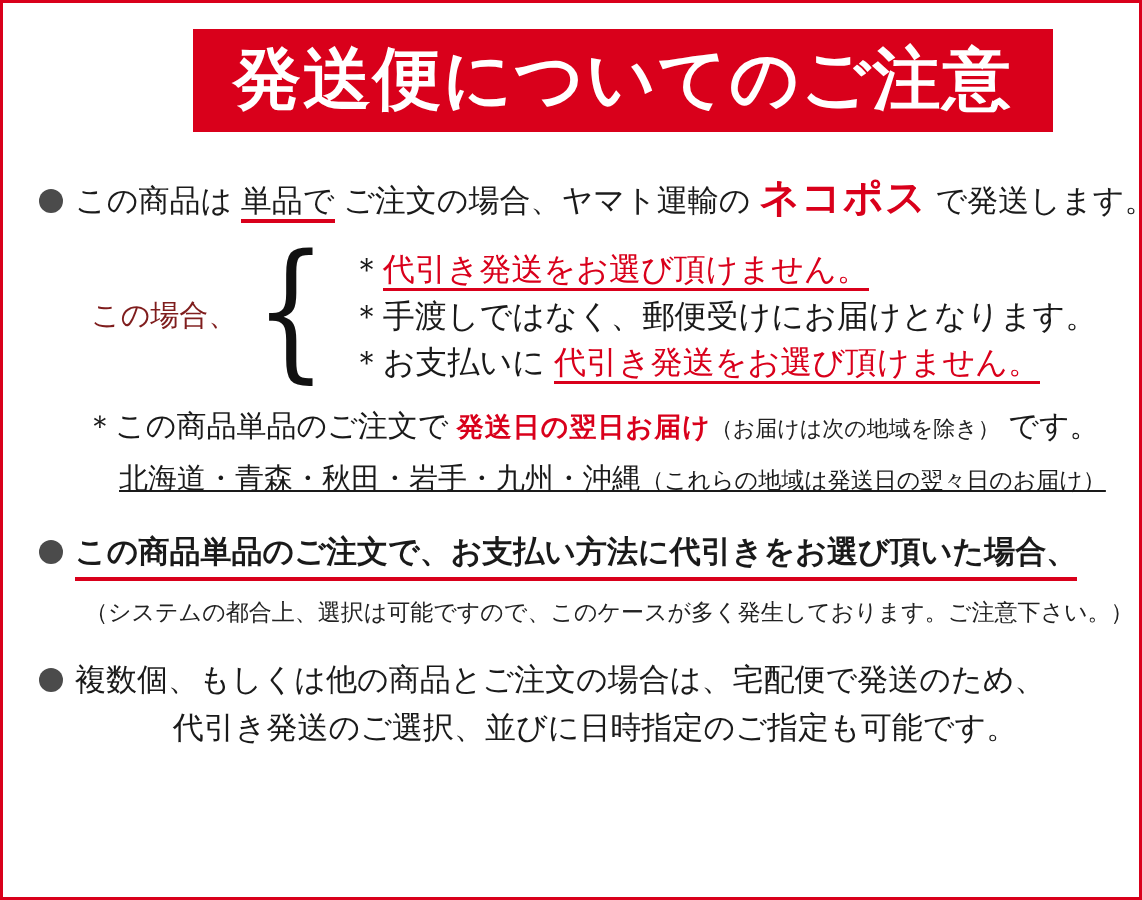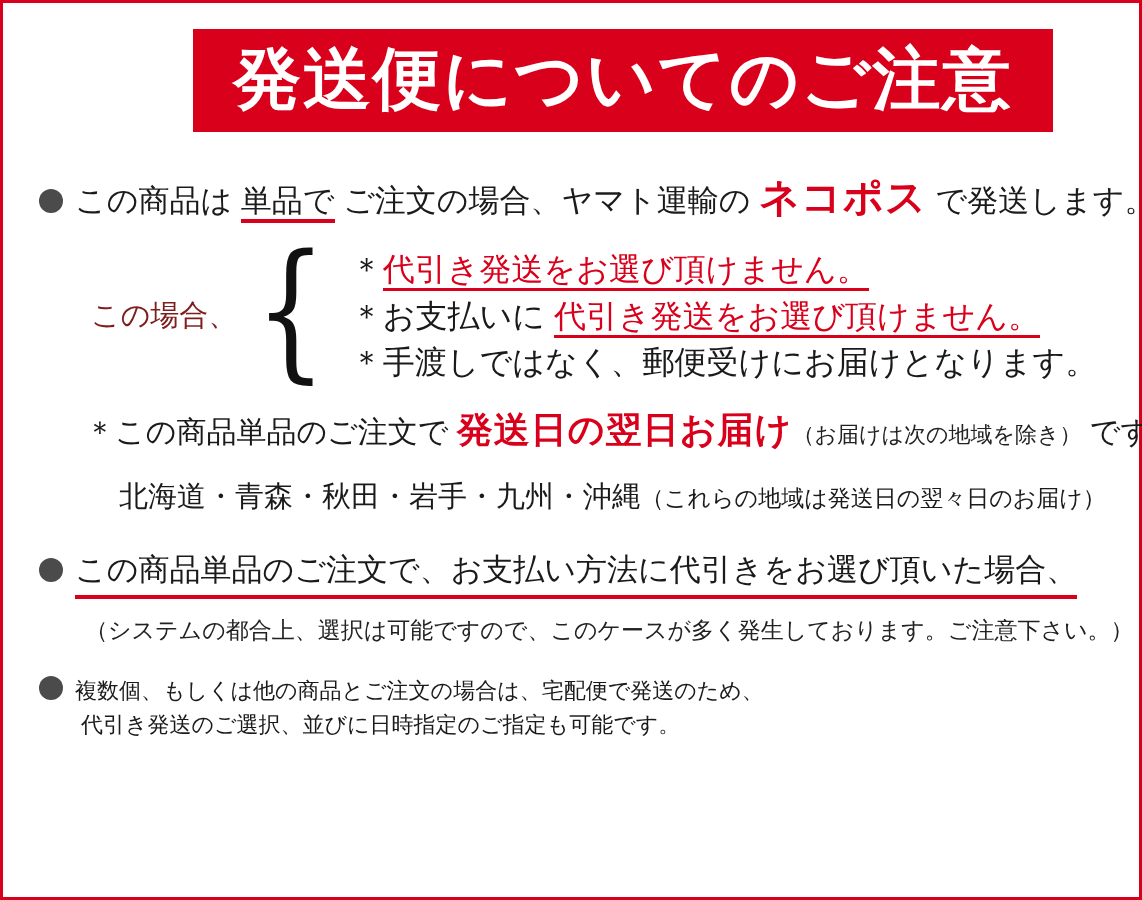--- a/index.html
+++ b/index.html
@@ -116,24 +116,25 @@
     margin-top: 20px;
     padding-left: 52px;
     font-size: 30px;
     white-space: nowrap;
   }
   .note1 .small {
     font-size: 22px;
     color: #222;
   }
   .note2 {
-    margin-top: 22px;
+    margin-top: 12px;
     padding-left: 86px;
     font-size: 29px;
     white-space: nowrap;
+    text-decoration: underline;
   }
   .note2 .small {
     font-size: 23px;
   }
 
   
   .b2 {
     margin-top: 30px;
     padding-left: 6px;
   }
@@ -142,41 +143,43 @@
     white-space: nowrap;
     line-height: 1.5;
   }
   .b2 .l2 {
     padding-left: 42px;
   }
   .uline-red {
     border-bottom: 4px solid #d9001b;
     display: inline-block;
     padding-bottom: 2px;
+    font-weight: bold;
   }
   .paren {
     margin-top: 16px;
     padding-left: 46px;
     font-size: 23px;
     color: #222;
     white-space: nowrap;
   }
 
   
   .b3 {
     margin-top: 28px;
     padding-left: 6px;
   }
   .b3 .l {
-    font-size: 22px;
+    font-size: 31px;
     white-space: nowrap;
     line-height: 1.55;
   }
   .b3 .l2 {
     padding-left: 42px;
+    text-align: center;
   }
 </style>
 </head>
 <body>
 
 <div class="page">
   <div class="inner">
 
     <div class="title-banner">発送便についてのご注意</div>
 
@@ -185,30 +188,30 @@
     </div>
 
     <div class="brace-row">
       <div class="brace-label">この場合、</div>
       <div class="brace">{</div>
       <div class="brace-items">
         <div>
           <span>＊</span><span class="red u-red-thin">代引き発送をお選び頂けません。</span>
         </div>
         <div>
+          <span>＊</span><span>手渡しではなく、郵便受けにお届けとなります。</span>
+        </div>
+        <div>
           <span>＊お支払いに </span><span class="red u-red-thin">代引き発送をお選び頂けません。</span>
         </div>
-        <div>
-          <span>＊</span><span>手渡しではなく、郵便受けにお届けとなります。</span>
-        </div>
       </div>
     </div>
 
     <div class="note1">
-      <span>＊この商品単品のご注文で </span><span class="red-big" style="font-size:36px;">発送日の翌日お届け</span><span class="small">（お届けは次の地域を除き）</span><span> です。</span>
+      <span>＊この商品単品のご注文で </span><span class="red-big" style="font-size:27px;">発送日の翌日お届け</span><span class="small">（お届けは次の地域を除き）</span><span> です。</span>
     </div>
 
     <div class="note2">
       <span>北海道・青森・秋田・岩手・九州・沖縄</span><span class="small">（これらの地域は発送日の翌々日のお届け）</span>
     </div>
 
     <div class="b2">
       <div class="l">
         <span class="bullet"></span><span class="uline-red">この商品単品のご注文で、お支払い方法に代引きをお選び頂いた場合、</span>
       </div>

